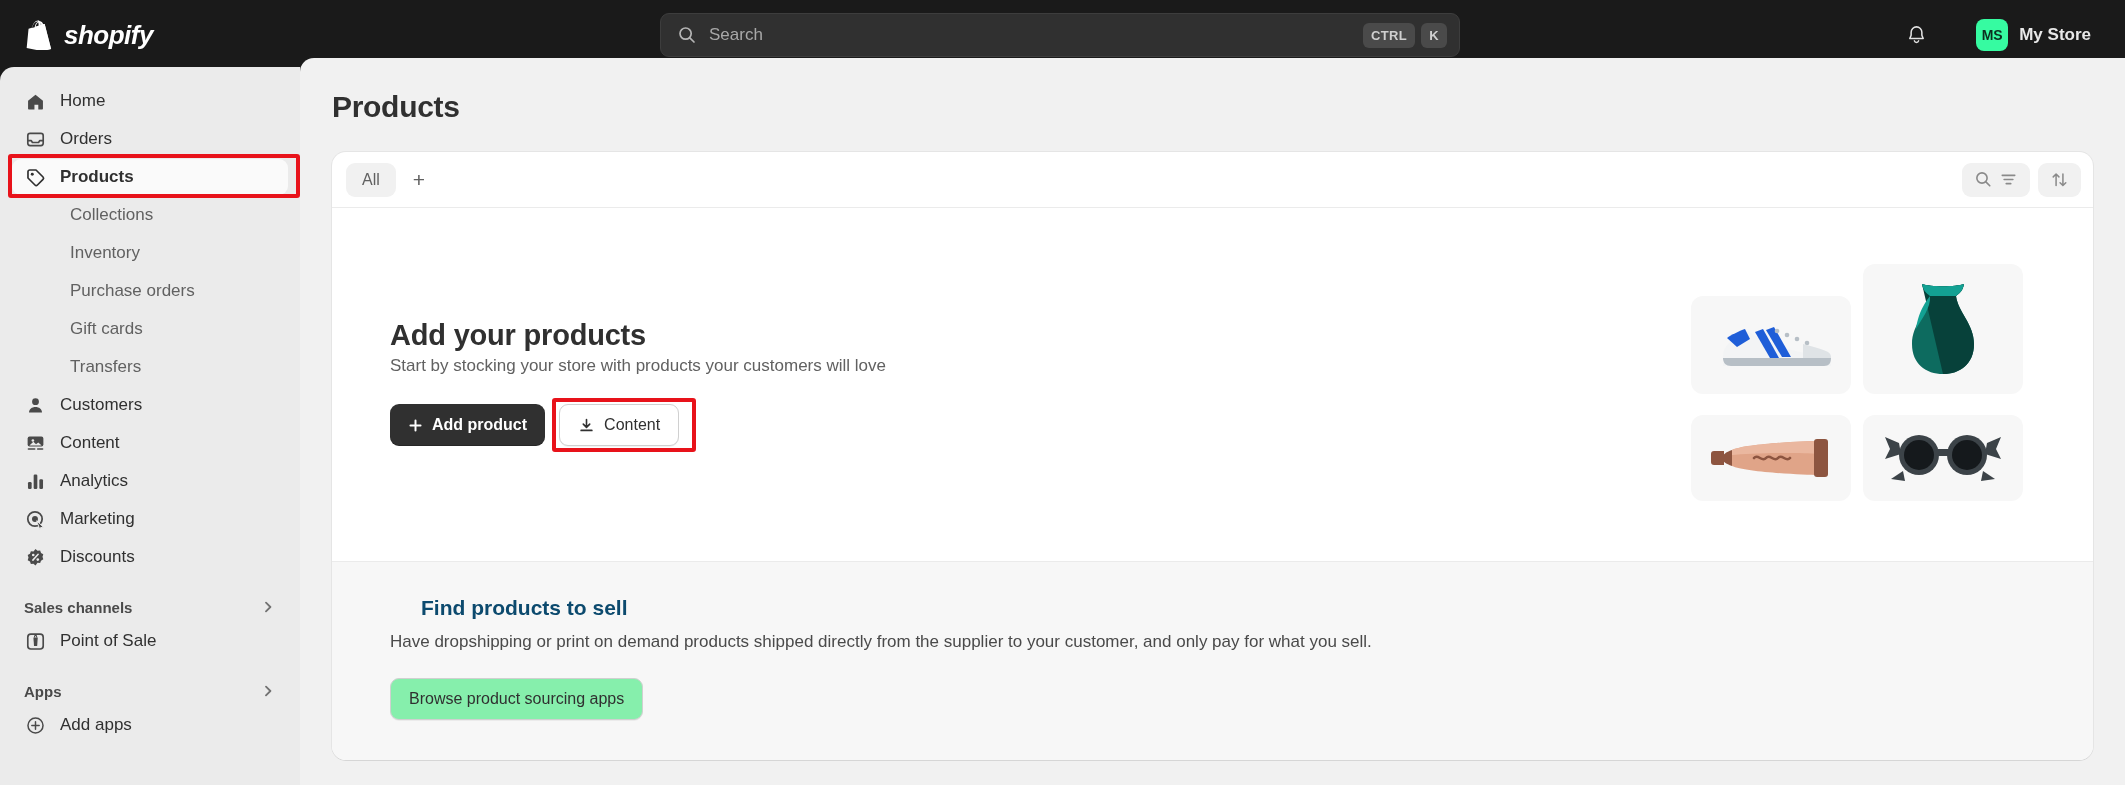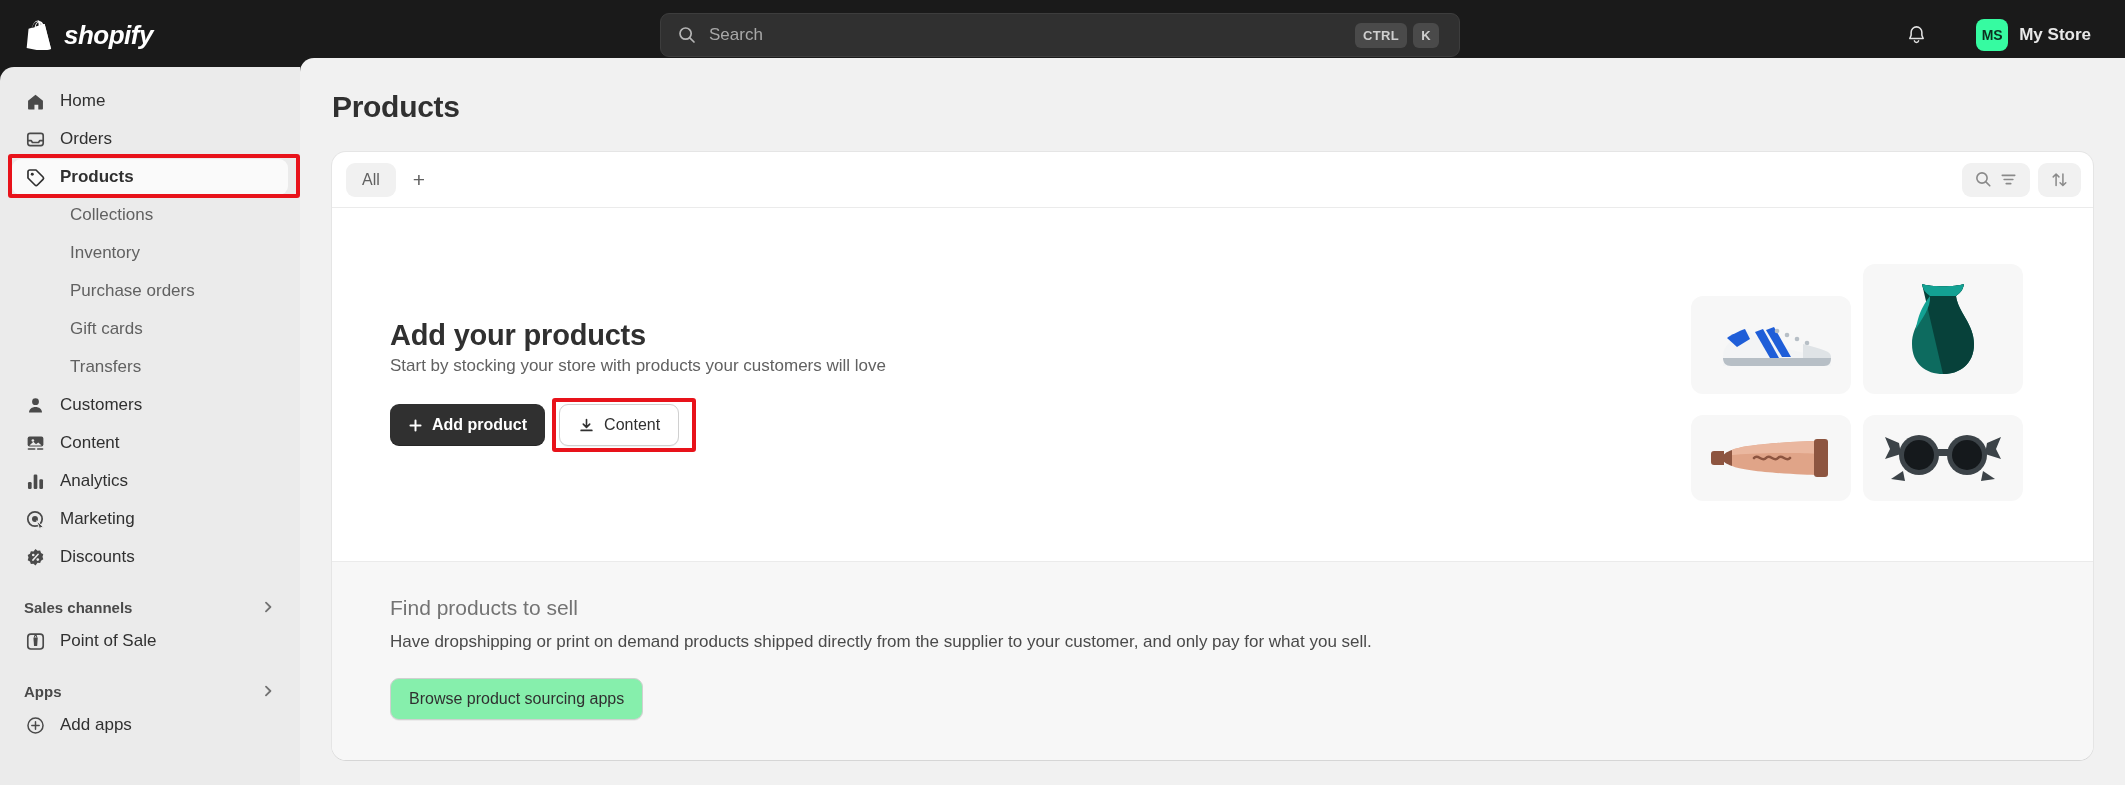--- a/index.html
+++ b/index.html
@@ -18,21 +18,21 @@
   }
   .brand { display: flex; align-items: center; gap: 10px; margin-left: 26px; }
   .brand-logo { width: 28px; height: 30px; display: block; }
   .brand-name {
     color: #ffffff; font-size: 26px; font-weight: 700; font-style: italic;
     letter-spacing: -0.5px;
   }
   .search-wrap {
     position: absolute; left: 660px; top: 13px; width: 800px; height: 44px;
     background: #303030; border: 1px solid #3d3d3d; border-radius: 9px;
-    display: flex; align-items: center; padding: 0 20px 0 16px;
+    display: flex; align-items: center; padding: 0 12px 0 16px;
   }
   .search-icon { width: 20px; height: 20px; flex: 0 0 auto; }
   .search-input {
     flex: 1; background: transparent; border: none; outline: none;
     color: #c8c8c8; font-size: 17px; font-family: "Liberation Sans", sans-serif;
     padding-left: 12px;
   }
   .search-input::placeholder { color: #a8a8a8; }
   .kbd {
     background: #4a4a4a; color: #cfcfcf; border-radius: 6px;
@@ -157,21 +157,21 @@
     align-items: center; justify-content: center; width: 160px;
   }
   .tile-a { height: 98px; align-self: end; }
   .tile-b { height: 130px; }
   .tile-c { height: 86px; }
   .tile-d { height: 86px; }
 
   .find-section {
     background: #f7f7f7; border-top: 1px solid #ebebeb; padding: 34px 58px 40px 58px;
   }
-  .find-title { font-size: 21px; font-weight: 400; color: #737373; }
+  .find-title { font-size: 21px; font-weight: 700; color: #0c4a6e; margin-left: 31px; }
   .find-sub { margin-top: 12px; font-size: 17px; color: #4a4a4a; }
   .btn-browse {
     margin-top: 26px; height: 42px; padding: 0 18px; background: #86efac;
     color: #303030; font-size: 16px; border-radius: 9px; border: 1px solid #d0d0d0;
     cursor: pointer; box-shadow: 0 1px 0 rgba(26,26,26,.05);
   }
 </style>
 </head>
 <body>
 

